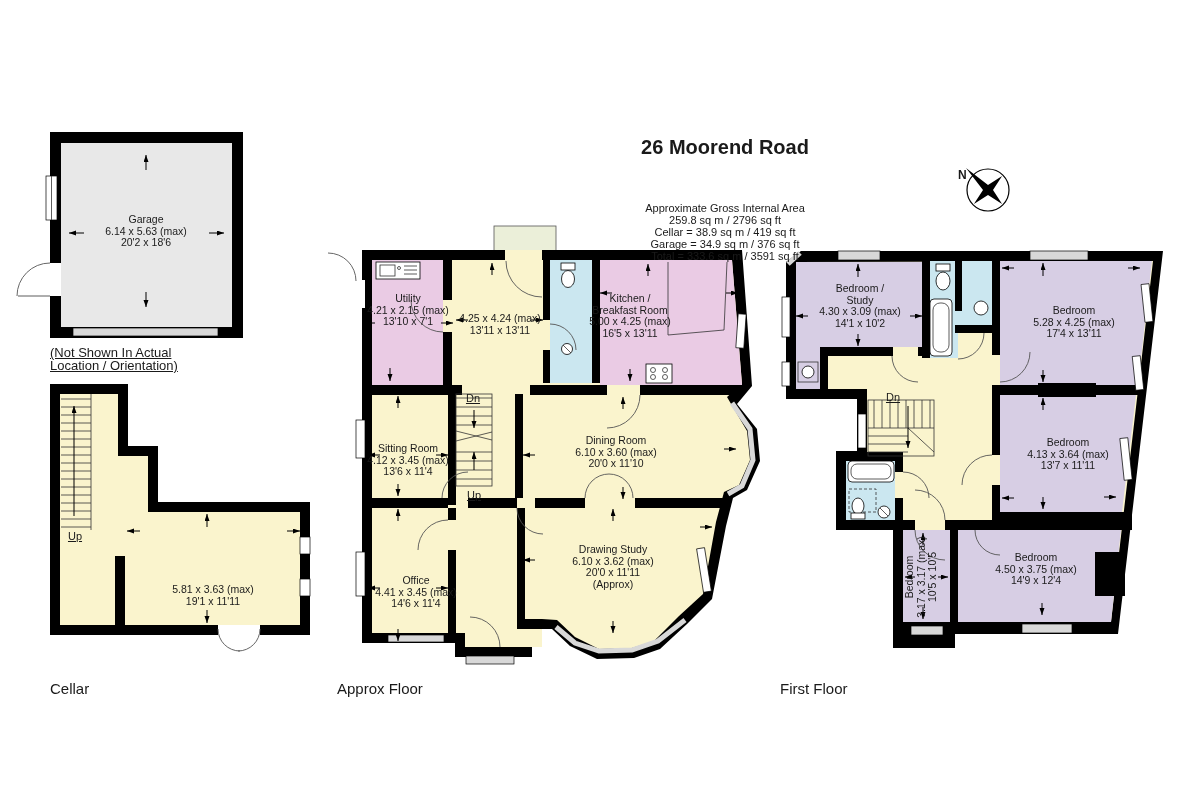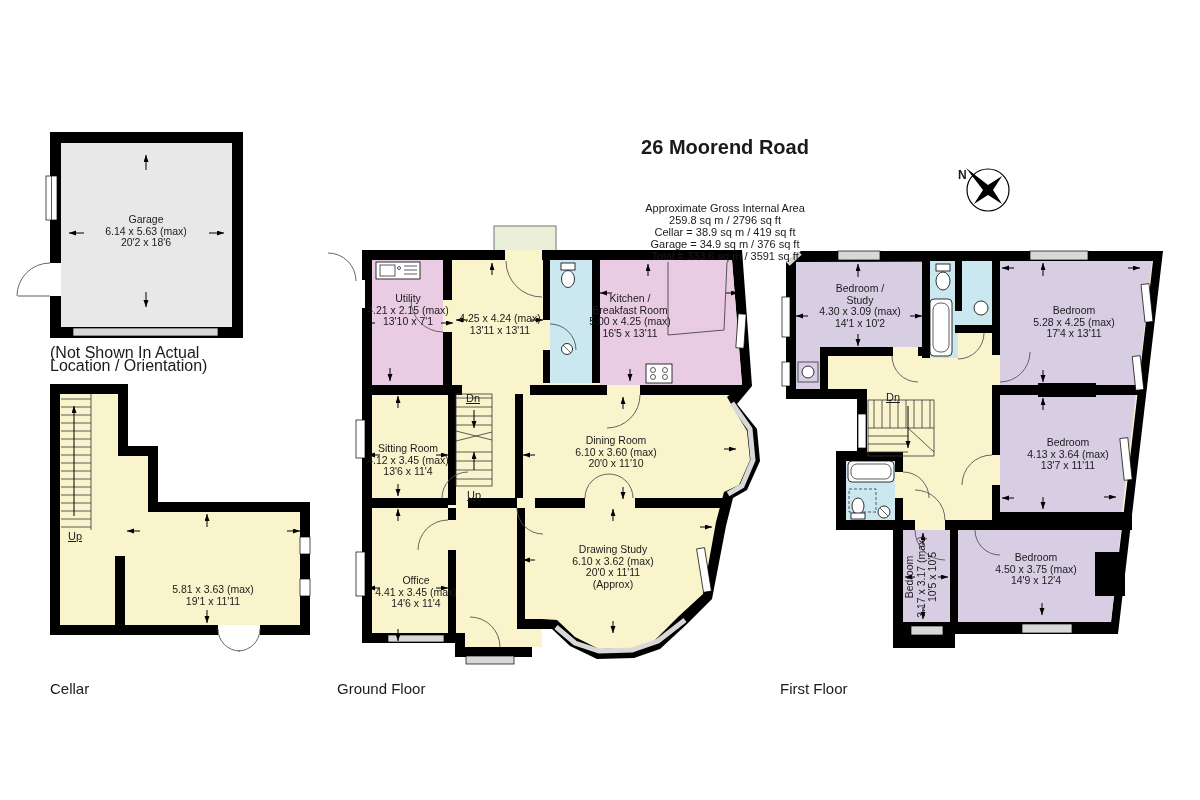--- a/index.html
+++ b/index.html
@@ -19,21 +19,21 @@
   .arc{fill:none;stroke:#555;stroke-width:0.9;}
   .thin{fill:none;stroke:#333;stroke-width:0.8;}
   .fix{fill:#fff;stroke:#000;stroke-width:0.8;}
   .dash{fill:none;stroke:#333;stroke-width:0.8;stroke-dasharray:3,2;}
   .dim{stroke:#000;stroke-width:1;marker-end:url(#ah);}
   .rl{position:absolute;transform:translateX(-50%);text-align:center;
       font-size:10.5px;line-height:11.5px;white-space:nowrap;}
   .rl.vert{transform:translate(-50%,-50%) rotate(-90deg);}
   .stair-lbl{position:absolute;transform:translateX(-50%);font-size:11px;line-height:11px;white-space:nowrap;text-decoration:underline;}
   .fl{position:absolute;font-weight:normal;font-size:15px;white-space:nowrap;}
-  .note{position:absolute;font-size:16px;line-height:13px;white-space:nowrap;}
+  .note{position:absolute;font-size:13px;line-height:13px;white-space:nowrap;text-decoration:underline;}
   .title{position:absolute;transform:translateX(-50%);font-weight:bold;font-size:20px;white-space:nowrap;}
   .hdr{position:absolute;transform:translateX(-50%);text-align:center;font-size:11px;line-height:12px;white-space:nowrap;margin-top:36px;}
   .north{position:absolute;font-weight:bold;font-size:12px;}
   .footer{position:absolute;transform:translateX(-50%);font-size:11px;white-space:nowrap;}
 </style>
 </head>
 <body>
 
 <div class="sheet">
 
@@ -418,21 +418,21 @@
   <div>Office</div>
   <div>4.41 x 3.45 (max)</div>
   <div>14'6 x 11'4</div>
 </div>
 <div class="rl" style="left:613px;top:544px">
   <div>Drawing Study</div>
   <div>6.10 x 3.62 (max)</div>
   <div>20'0 x 11'11</div>
   <div>(Approx)</div>
 </div>
-<div class="fl" style="left:337px;top:680px">Ground Floor</div>
+<div class="fl" style="left:337px;top:680px">Approx Floor</div>
 
 <div class="rl" style="left:860px;top:283px">
   <div>Bedroom /</div>
   <div>Study</div>
   <div>4.30 x 3.09 (max)</div>
   <div>14'1 x 10'2</div>
 </div>
 <div class="rl" style="left:1074px;top:305px">
   <div>Bedroom</div>
   <div>5.28 x 4.25 (max)</div>

